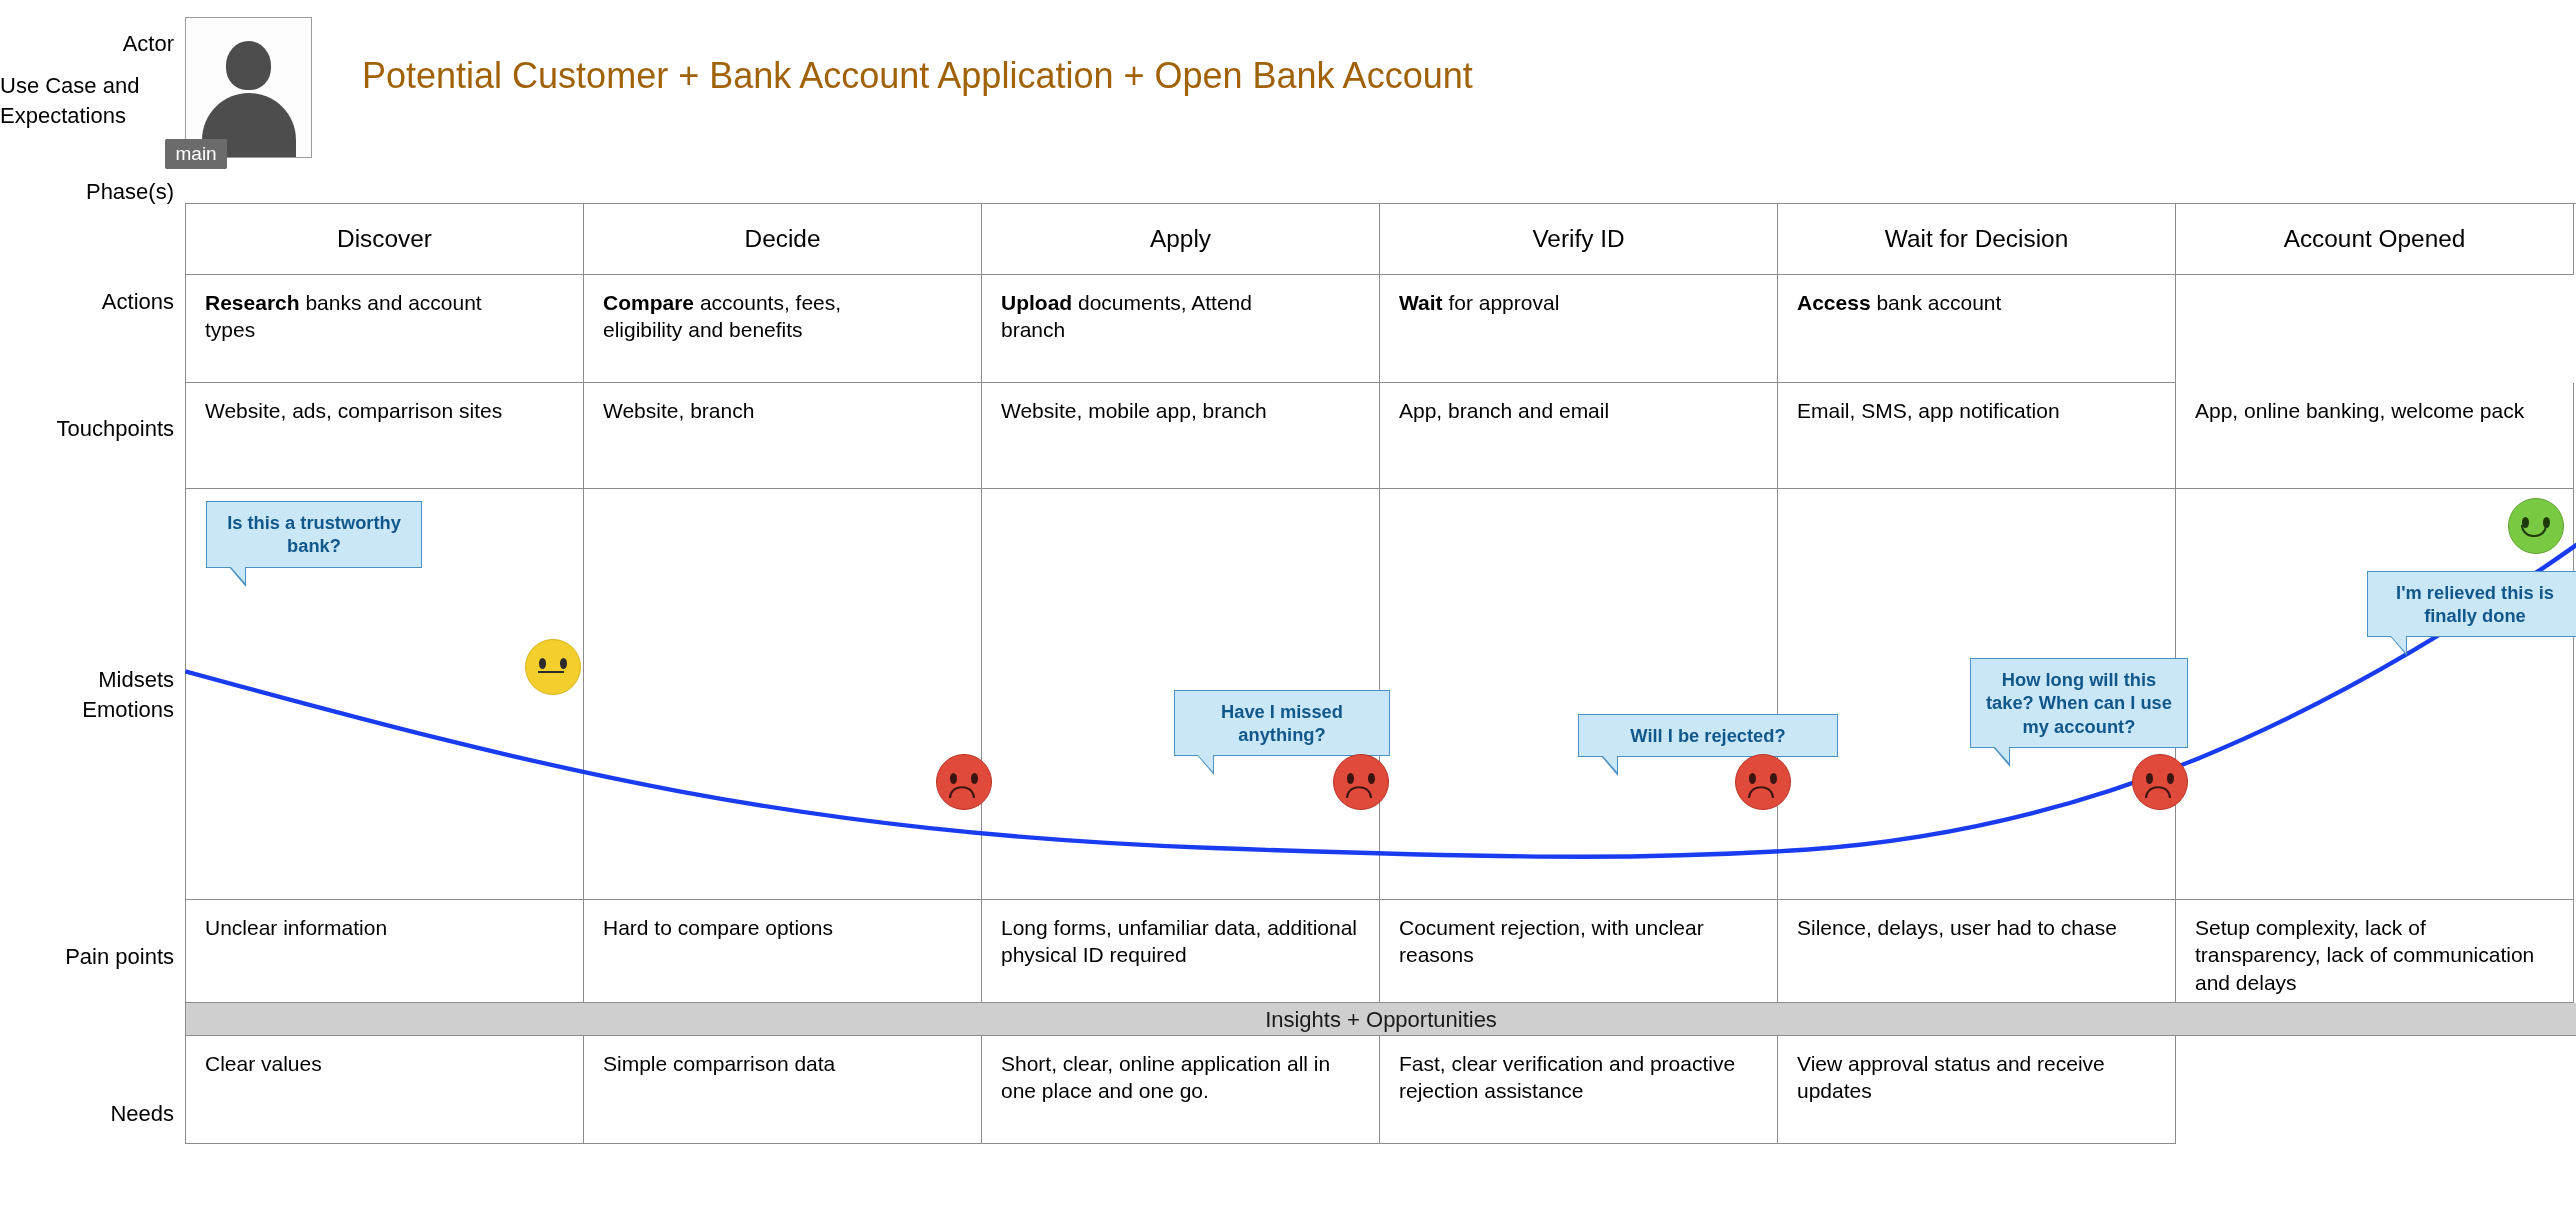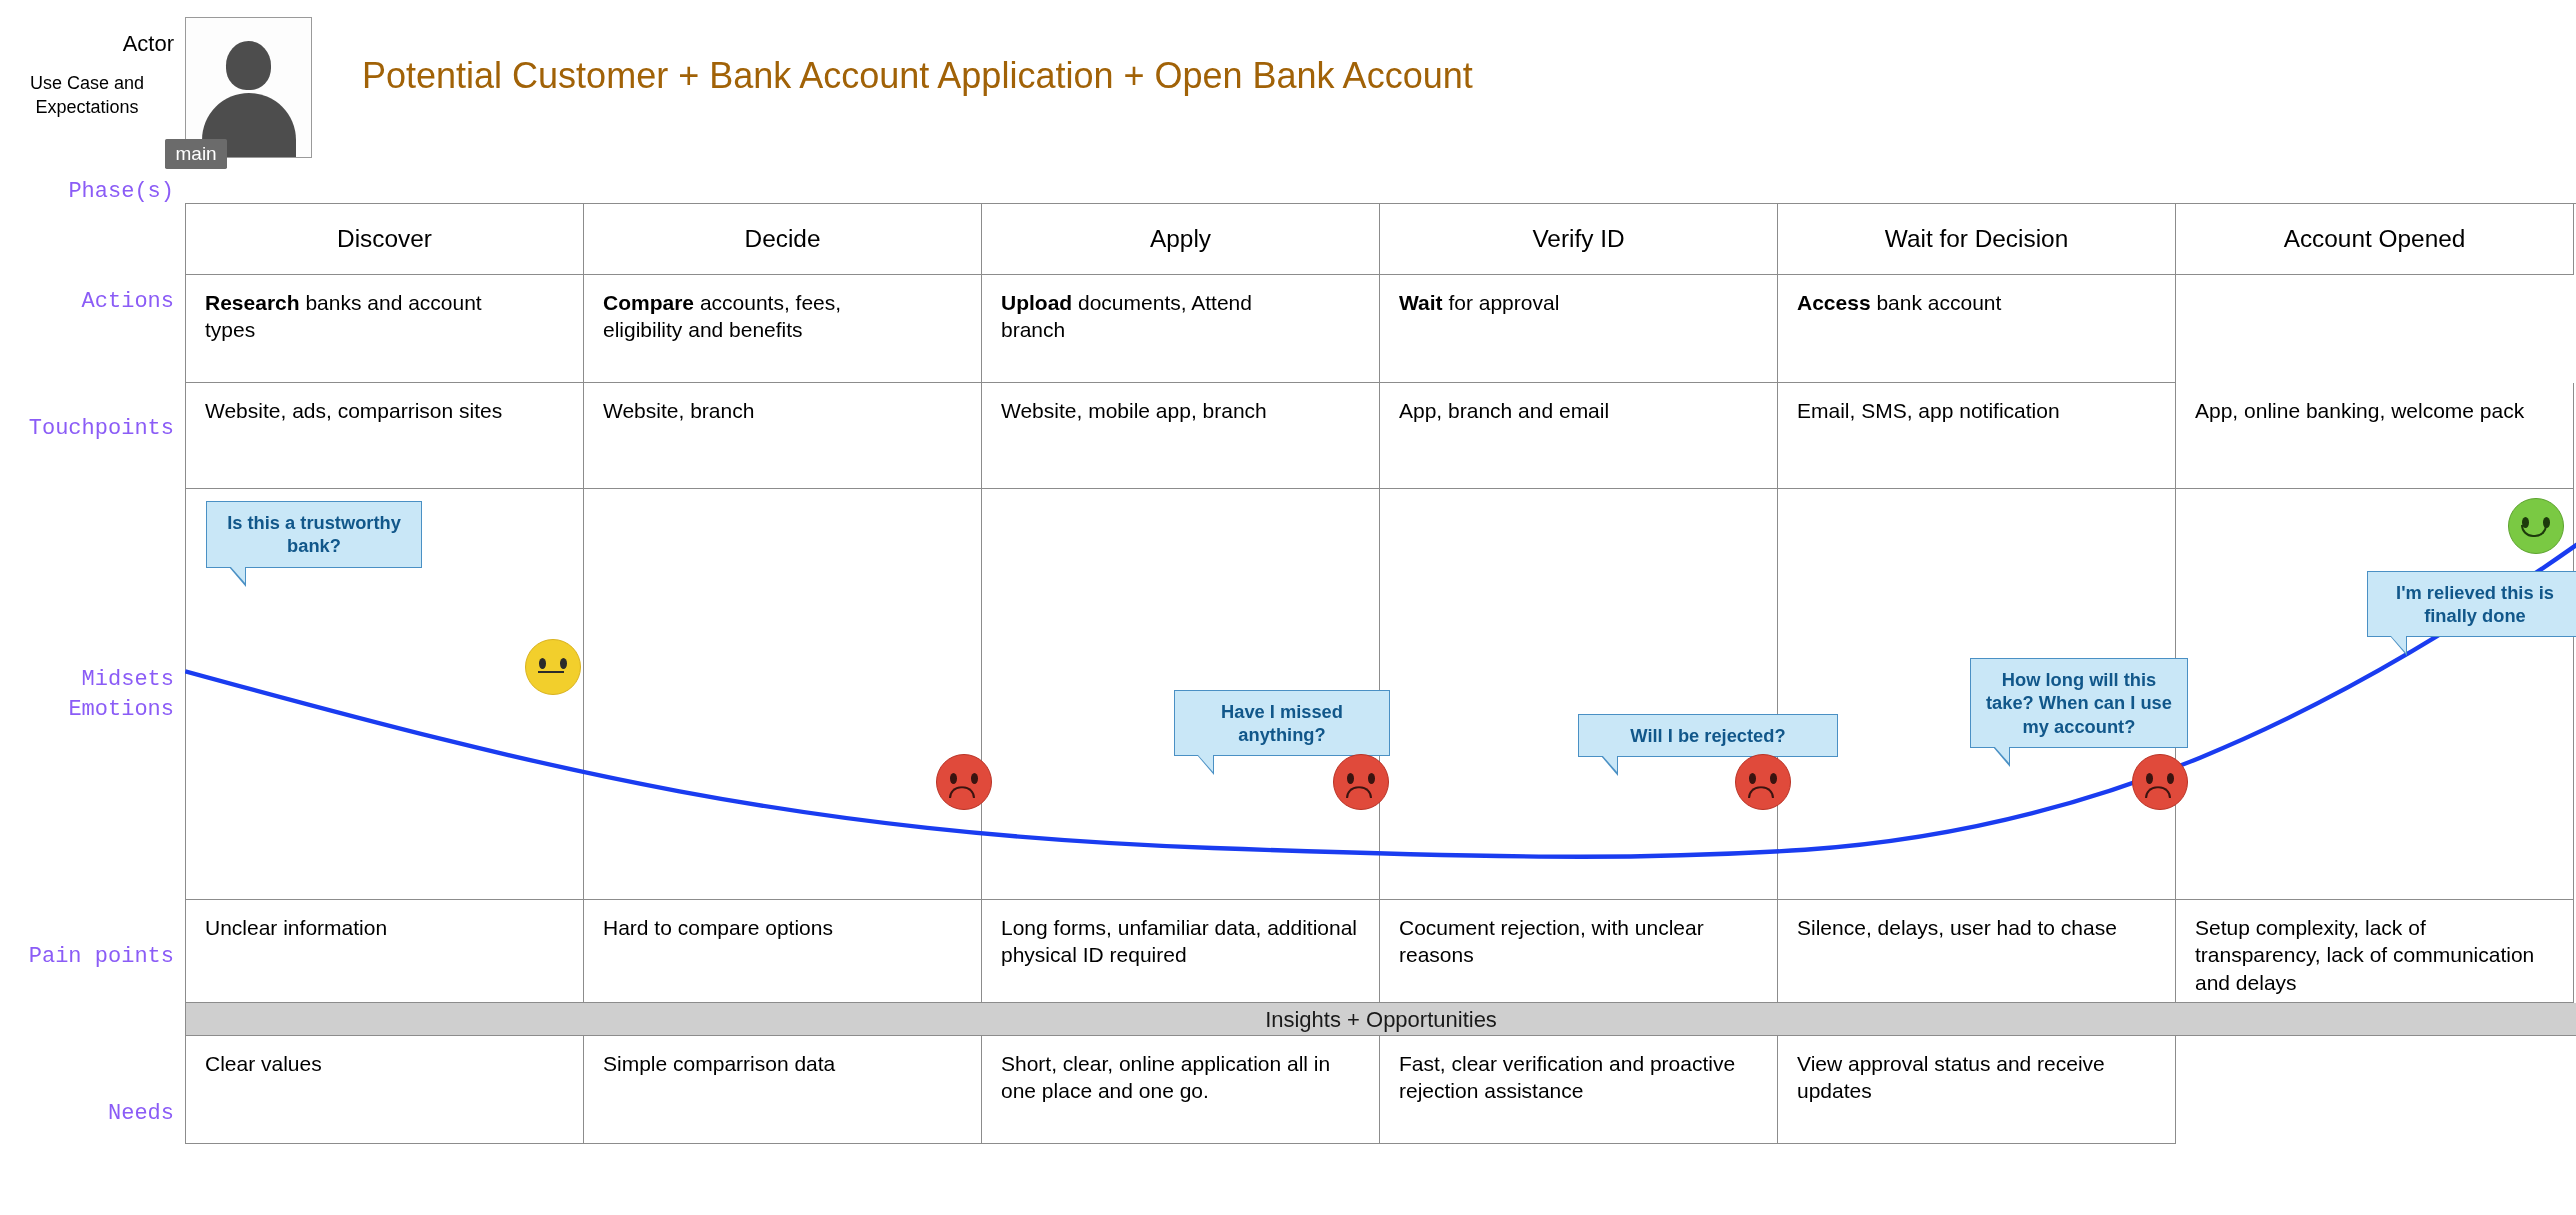--- a/index.html
+++ b/index.html
@@ -71,22 +71,22 @@
     top: 31px;
     width: 174px;
     text-align: right;
     font-size: 22px;
   }
   .label-usecase {
     position: absolute;
     left: 0px;
     top: 71px;
     width: 174px;
-    text-align: center;
-    font-size: 18px;
+    text-align: left;
+    font-size: 22px;
     line-height: 1.35;
   }
   .title {
     position: absolute;
     left: 362px;
     top: 55px;
     font-size: 36px;
     color: #a16207;
   }
 
@@ -132,22 +132,21 @@
   .cell b { font-weight: bold; }
   .cell .indent { display: block; }
 
   
   .rowlabel {
     position: absolute;
     width: 174px;
     text-align: right;
     font-size: 22px;
     line-height: 1.35;
-    color: #8b5cf6;
-    font-family: Liberation Mono, monospace;
+    color: #000000;
   }
 
   
   .insights-band {
     box-sizing: border-box;
     width: 2391px;
     height: 33px;
     background: #cfcfcf;
     border-right: 0.9px solid #8c8c8c;
     border-bottom: 0.9px solid #8c8c8c;

